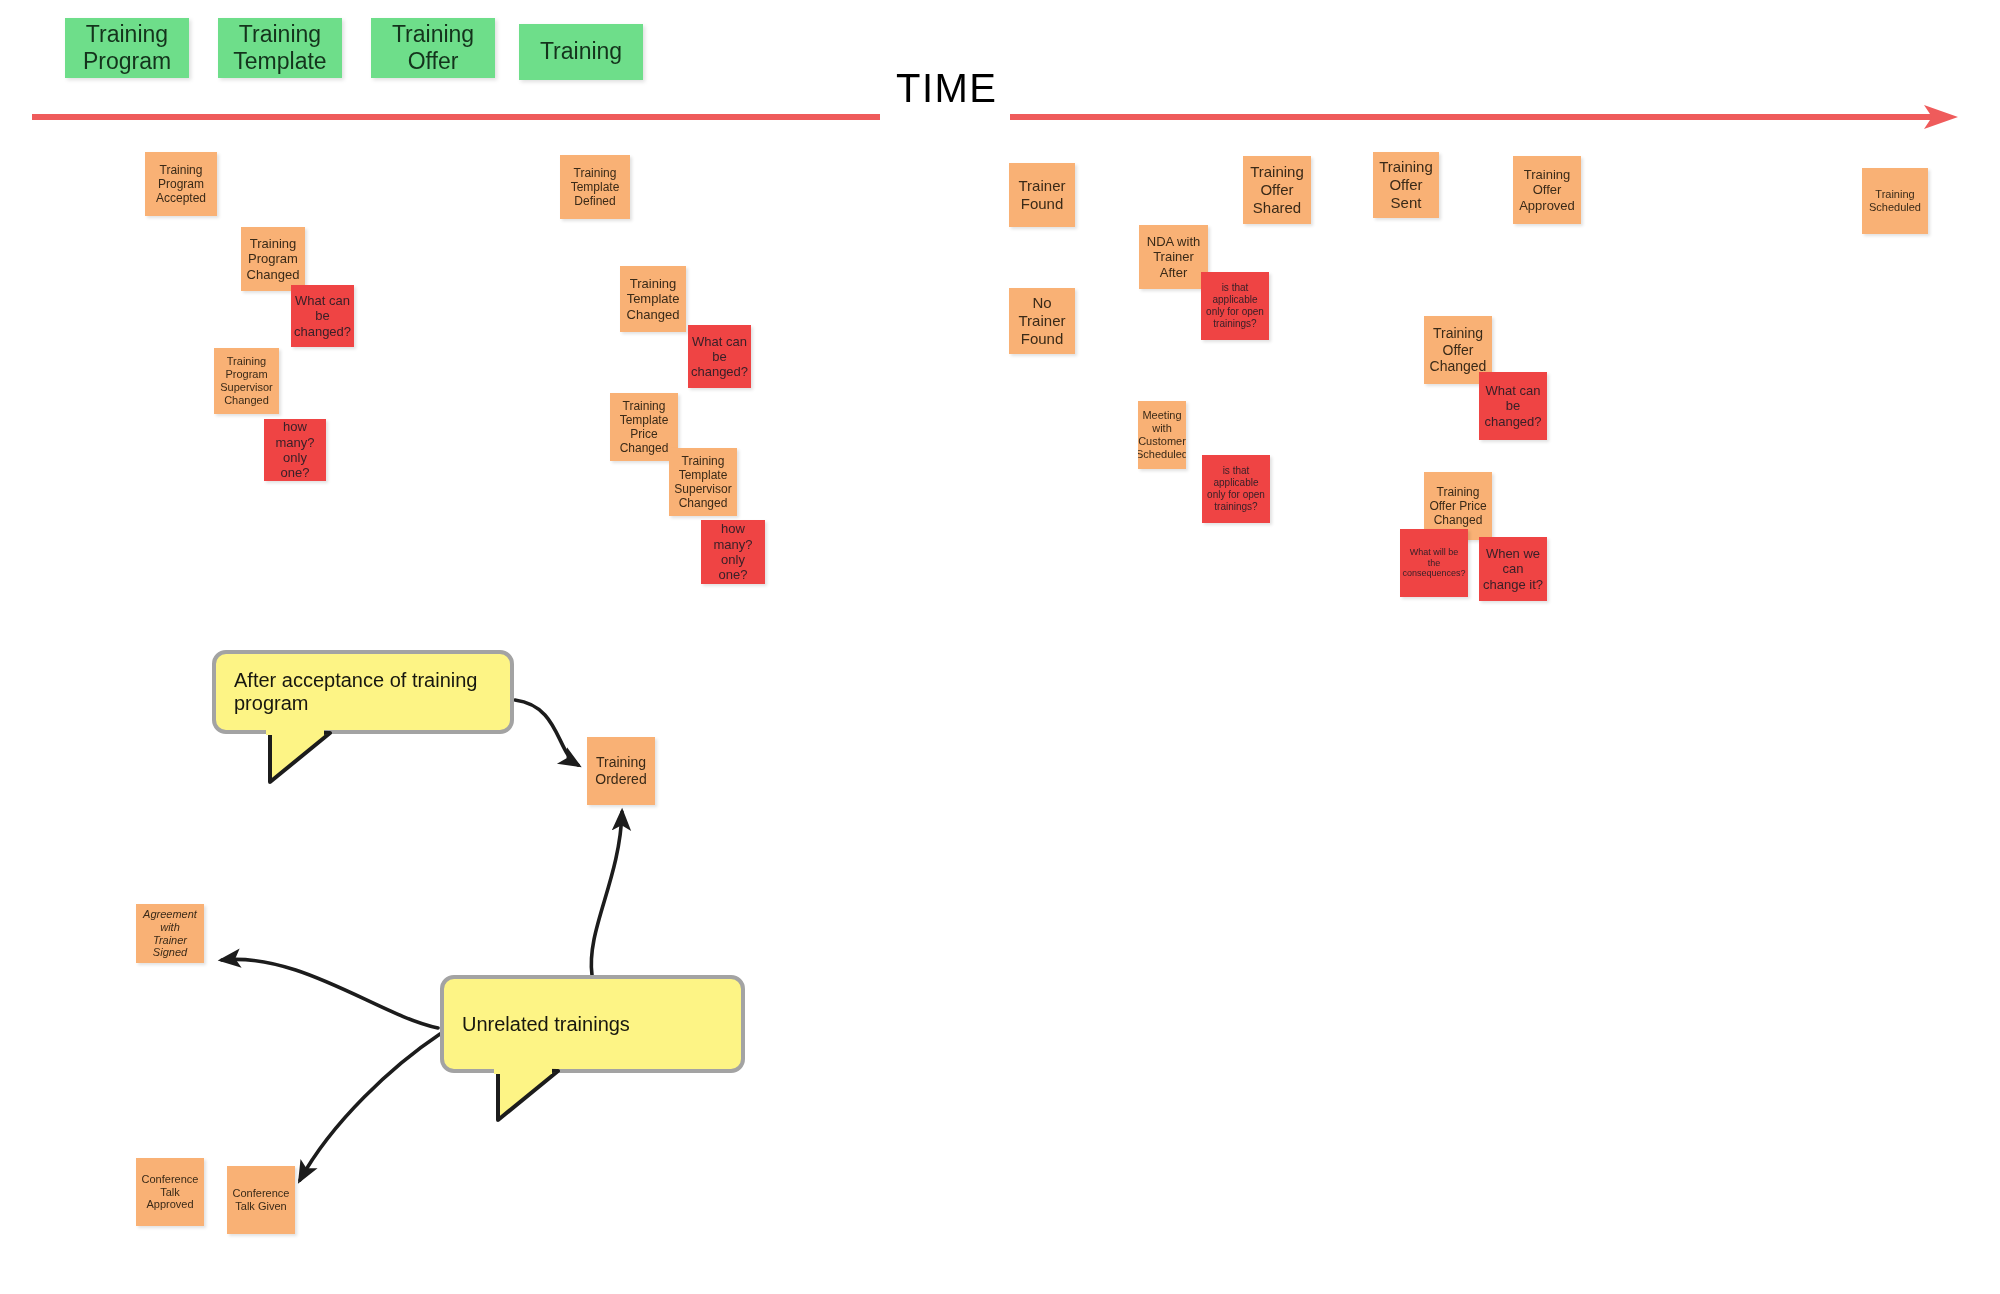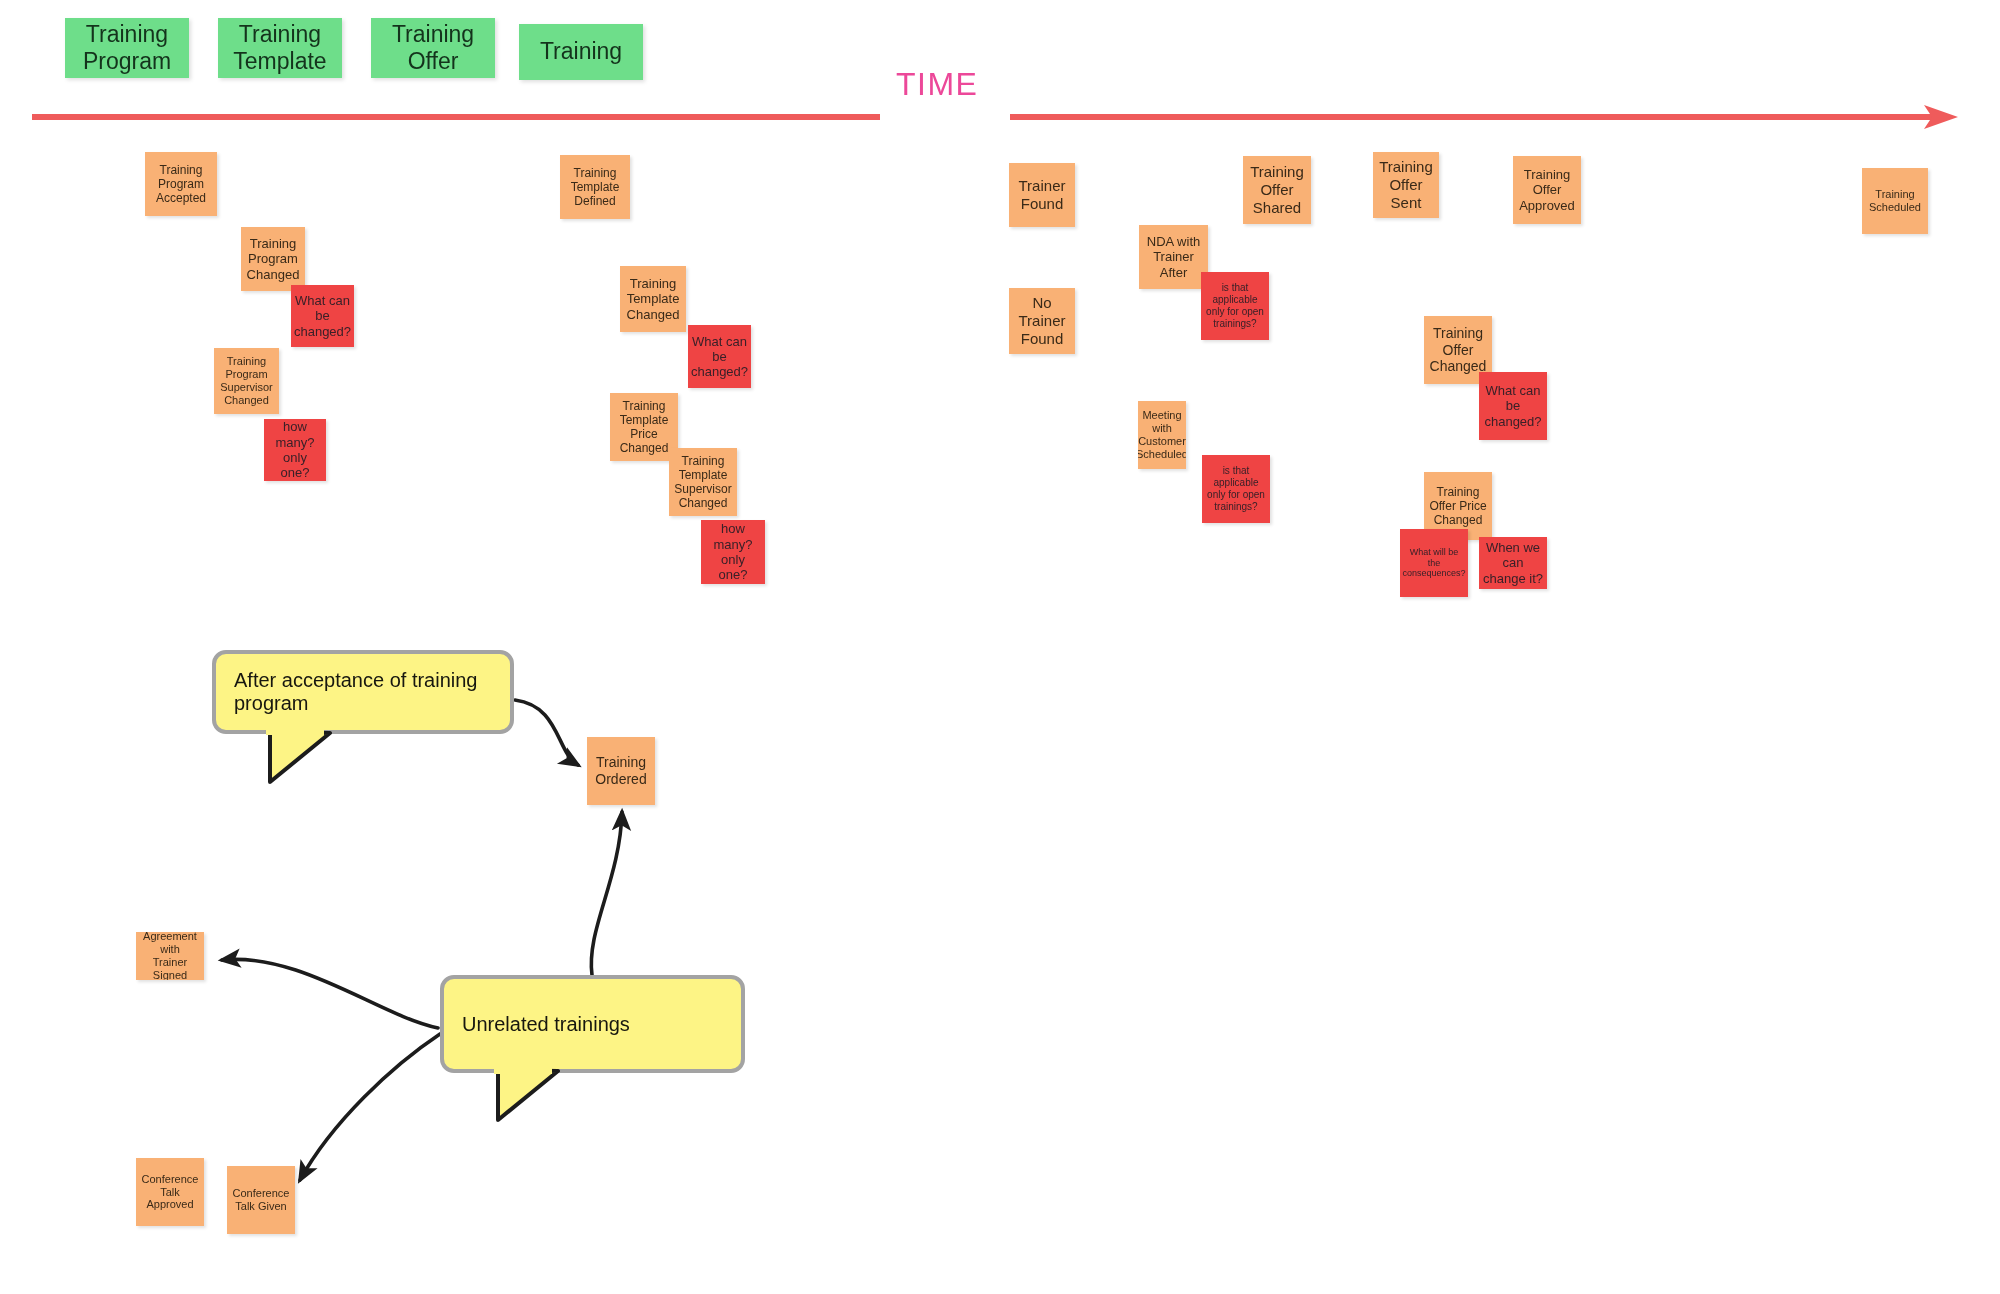--- a/index.html
+++ b/index.html
@@ -43,22 +43,22 @@
     text-align: center;
     background: #6ede8a;
     color: #14331c;
     font-size: 23px;
     line-height: 1.18;
     white-space: pre-line;
     box-shadow: 2px 2px 4px rgba(0,0,0,0.13);
   }
   .time-label {
     position: absolute;
-    color: #ec4899;
-    font-size: 32px;
+    color: #000000;
+    font-size: 40px;
     letter-spacing: 1.5px;
     font-family: "Liberation Sans", sans-serif;
   }
 
   
   .bubble {
     position: absolute;
     background: #fdf485;
     border: 4px solid #a3a3a3;
     border-radius: 14px;
@@ -199,28 +199,28 @@
 Offer
 Changed</div>
       <div class="note pink" style="left: 1473px; top: 372px; width: 68px; height: 68px; font-size: 13px; z-index: 2;">What can
 be
 changed?</div>
       <div class="note orange" style="left: 1424px; top: 472px; width: 68px; height: 68px; font-size: 12px; z-index: 1;">Training
 Offer Price
 Changed</div>
       <div class="note pink" style="left: 1394px; top: 529px; width: 68px; height: 68px; font-size: 9px; z-index: 2;">What will be the
 consequences?</div>
-      <div class="note pink" style="left: 1473px; top: 537px; width: 68px; height: 52px; font-size: 13px; z-index: 2;">When we
+      <div class="note pink" style="left: 1473px; top: 537px; width: 68px; height: 64px; font-size: 13px; z-index: 2;">When we
 can
 change it?</div>
       <div class="note orange" style="left: 1862px; top: 168px; width: 66px; height: 66px; font-size: 11px; z-index: 1;">Training
 Scheduled</div>
       <div class="note orange" style="left: 587px; top: 737px; width: 68px; height: 68px; font-size: 14px; z-index: 1;">Training
 Ordered</div>
-      <div class="note orange" style="left: 136px; top: 932px; width: 68px; height: 48px; font-size: 11px; z-index: 1;">Agreement
+      <div class="note orange" style="left: 136px; top: 904px; width: 68px; height: 59px; font-size: 11px; z-index: 1; font-style: italic;">Agreement
 with
 Trainer
 Signed</div>
       <div class="note orange" style="left: 136px; top: 1158px; width: 68px; height: 68px; font-size: 11px; z-index: 1;">Conference
 Talk
 Approved</div>
       <div class="note orange" style="left: 227px; top: 1166px; width: 68px; height: 68px; font-size: 11px; z-index: 1;">Conference
 Talk Given</div>
     </div>
 

